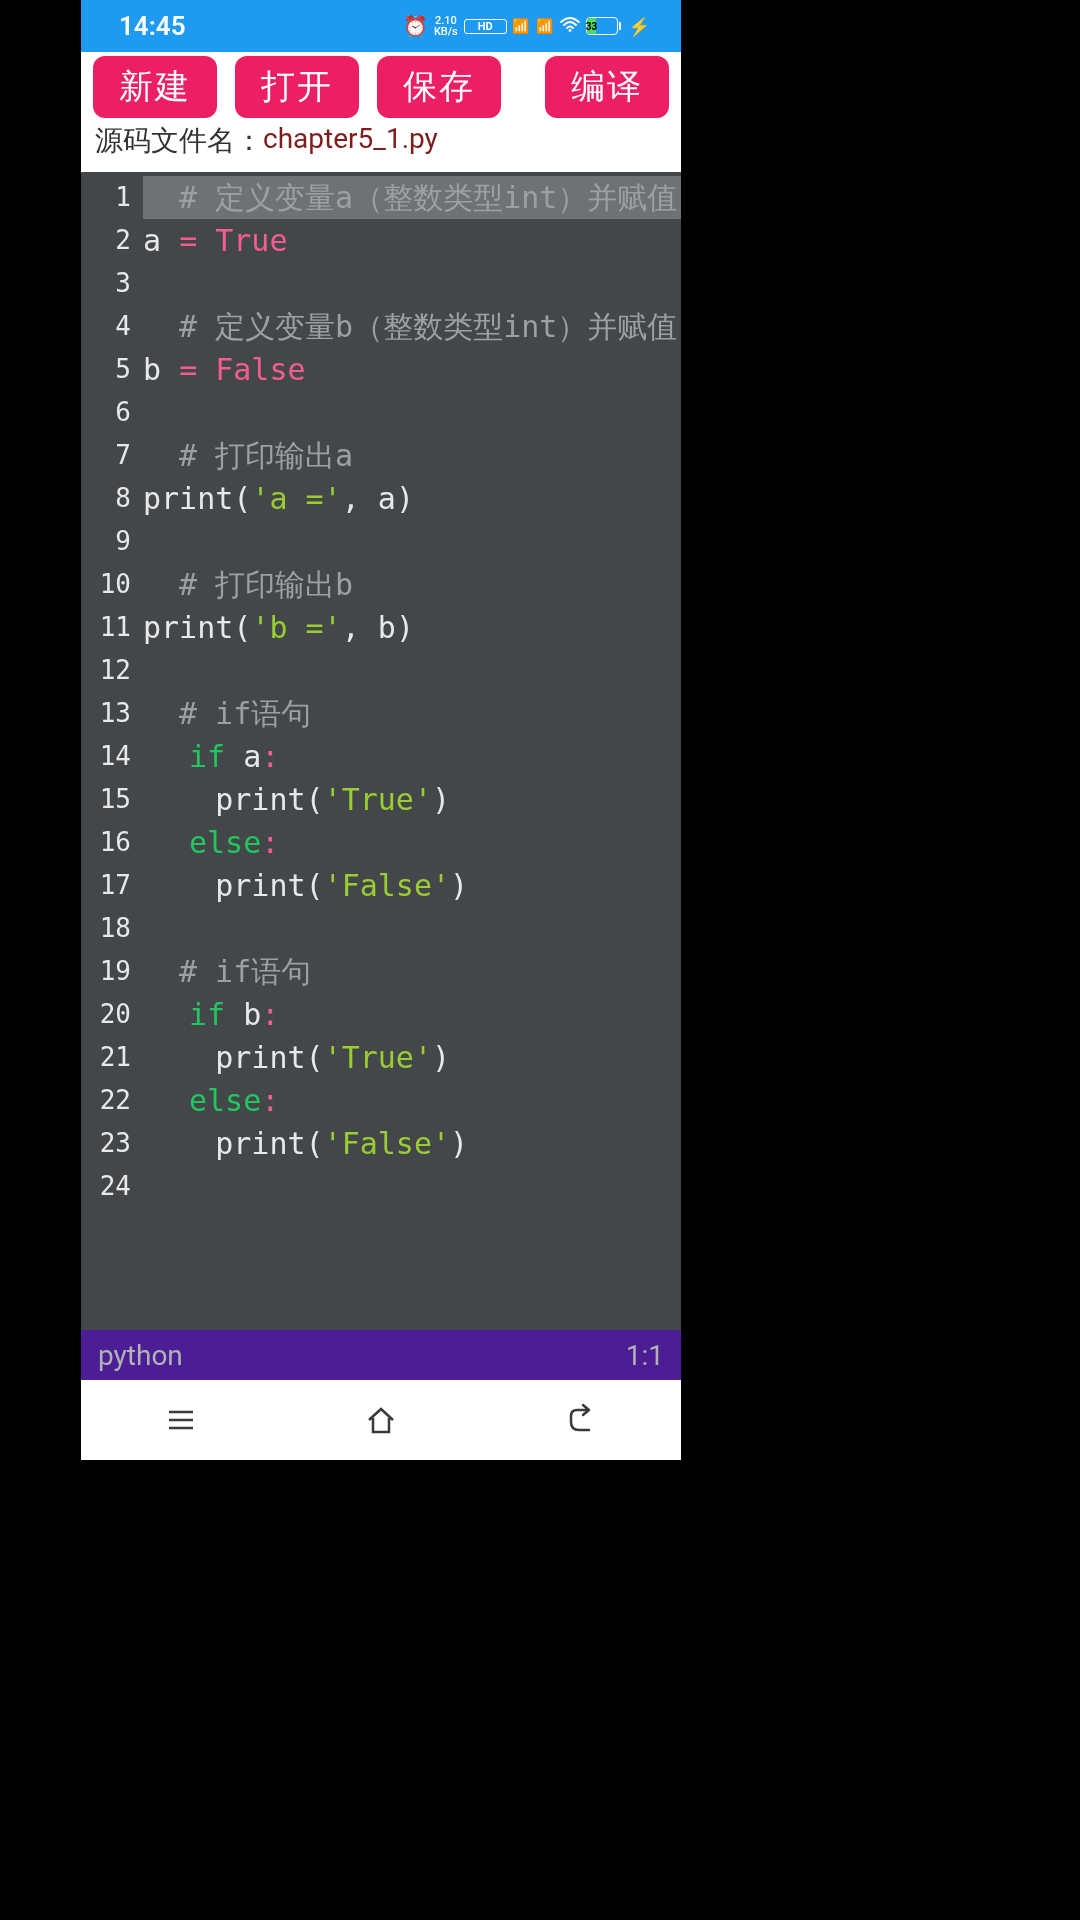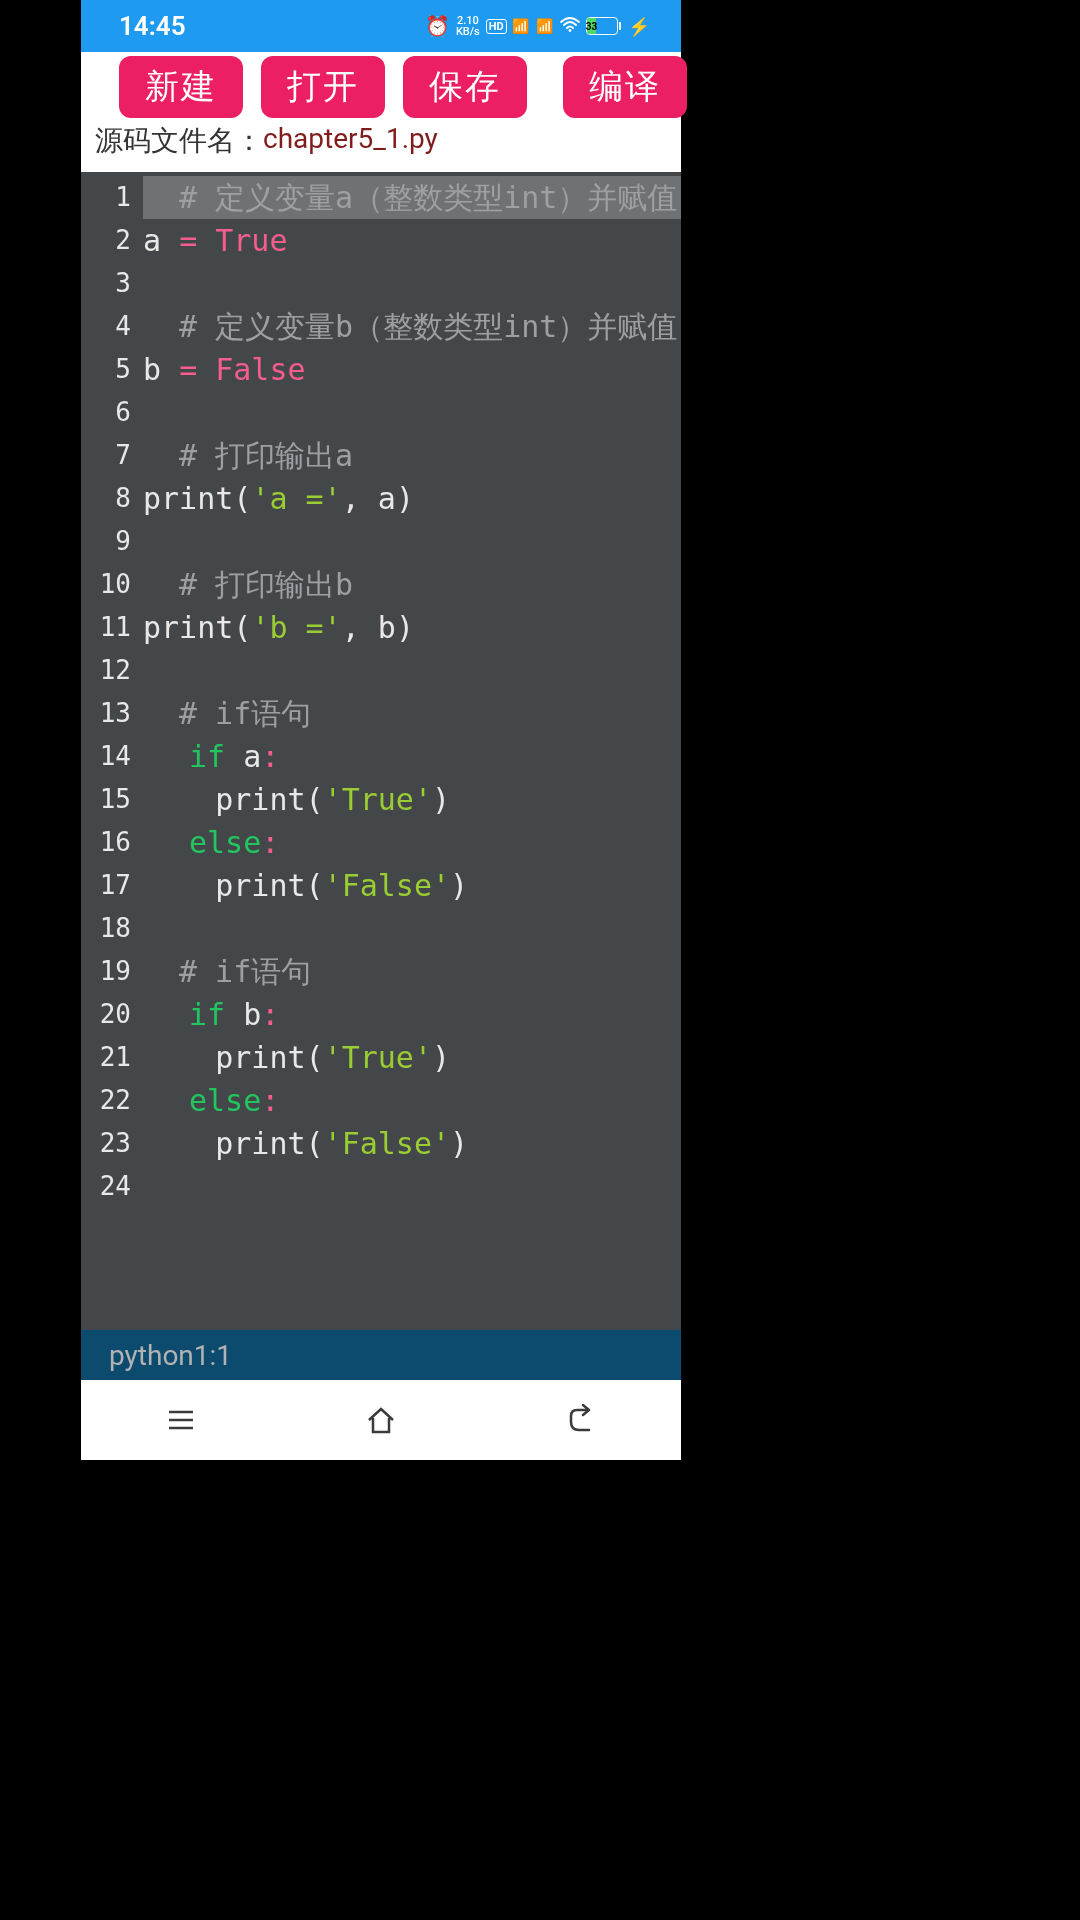--- a/index.html
+++ b/index.html
@@ -3,30 +3,30 @@
 <meta charset="utf-8">
 <style>
   * { box-sizing: border-box; margin: 0; padding: 0; }
   html, body { width: 1080px; height: 1920px; background: #000; font-family: -apple-system, "Segoe UI", Roboto, sans-serif; overflow: hidden; }
   .phone { position: absolute; left: 81px; top: 0; width: 600px; height: 1460px; background: #fff; display: flex; flex-direction: column; }
   
   .statusbar { height: 52px; background: #1E9BF0; color: #fff; display: flex; align-items: center; justify-content: space-between; padding: 0 30px 0 38px; font-size: 26px; font-weight: 600; }
   .status-right { display: flex; align-items: center; gap: 6px; font-size: 14px; font-weight: 500; }
   .status-right .alarm { font-size: 20px; }
   .status-right .kbps { display:flex; flex-direction:column; line-height:1; font-size:11px; align-items:center; }
-  .status-right .hd { border:1.5px solid #fff; border-radius:3px; padding:0 2px; font-size:11px; font-weight:700; }
+  .status-right .hd { border:1.5px solid #fff; border-radius:3px; padding:0 13px; font-size:11px; font-weight:700; }
   .status-right .sig { font-size:14px; }
   .status-right .wifi { font-size:18px; }
   .status-right .batt { display:inline-flex; align-items:center; }
   .batt-body { width:32px; height:18px; border:1.5px solid #fff; border-radius:4px; position:relative; display:flex; align-items:center; }
   .batt-fill { background:#4CD964; height:100%; width:33%; border-radius:2px 0 0 2px; display:flex; align-items:center; justify-content:center; font-size:10px; color:#000; font-weight:700; }
   .batt-tip { width:2px; height:8px; background:#fff; margin-left:1px; border-radius:0 1px 1px 0; }
   .bolt { color:#FFD54F; font-size:18px; margin-left:2px; }
   
-  .toolbar { height: 70px; background:#fff; display:flex; align-items:center; gap:18px; padding:0 12px;margin-left:26px; }
+  .toolbar { height: 70px; background:#fff; display:flex; align-items:center; gap:18px; padding:0 12px; }
   .btn { flex:0 0 auto; background:#EC1E64; color:#fff; font-size:34px; font-weight:400; padding:8px 26px; border-radius:12px; letter-spacing:2px; }
   .toolbar .spacer { flex:1; }
   
   .filebar { height:50px; background:#fff; display:flex; padding:0 14px; font-size:28px; color:#333; }
   .filebar .lbl { color:#333; }
   .filebar .name { color:#7f1d1d; }
   
   .editor { flex:1; background:#44474A; display:flex; font-family: "SF Mono","Consolas",monospace; font-size:30px; line-height:43px; overflow:hidden; }
   .gutter { width:56px; background:#44474A; color:#E8E8E8; text-align:right; padding:4px 6px 0 0; font-weight:500; }
   .gutter div { height:43px; font-size:26px; }
@@ -35,21 +35,21 @@
   .hl-row { background:#6F7275; display:block; }
   .tok-cm { color:#9DA0A3;margin-left:36px; }
   .tok-op { color:#F45D8C; }
   .tok-kw { color:#22c55e; font-weight:500;margin-left:46px; }
   .tok-bool { color:#F45D8C; }
   .tok-id { color:#E8E8E8; font-weight:500; }
   .tok-fn { color:#E8E8E8; }
   .tok-str { color:#9ACD32; }
   .tok-p { color:#E8E8E8; }
   
-  .editfoot { height:50px; background:#0c4a6e; color:#B0B2B4; display:flex; align-items:center; justify-content:flex-start; padding:0 28px; font-size:28px; }
+  .editfoot { height:50px; background:#4c1d95; color:#B0B2B4; display:flex; align-items:center; justify-content:space-between; padding:0 17px; font-size:28px; }
   
   .navbar { height:80px; background:#fff; display:flex; align-items:center; justify-content:space-around; }
   .nav-icon { width:40px; height:40px; display:flex; align-items:center; justify-content:center; }
   .nav-icon svg { width:36px; height:36px; stroke:#3A3A3A; stroke-width:2.5; fill:none; }
 </style>
 </head>
 <body>
 
 <div class="phone">
 

